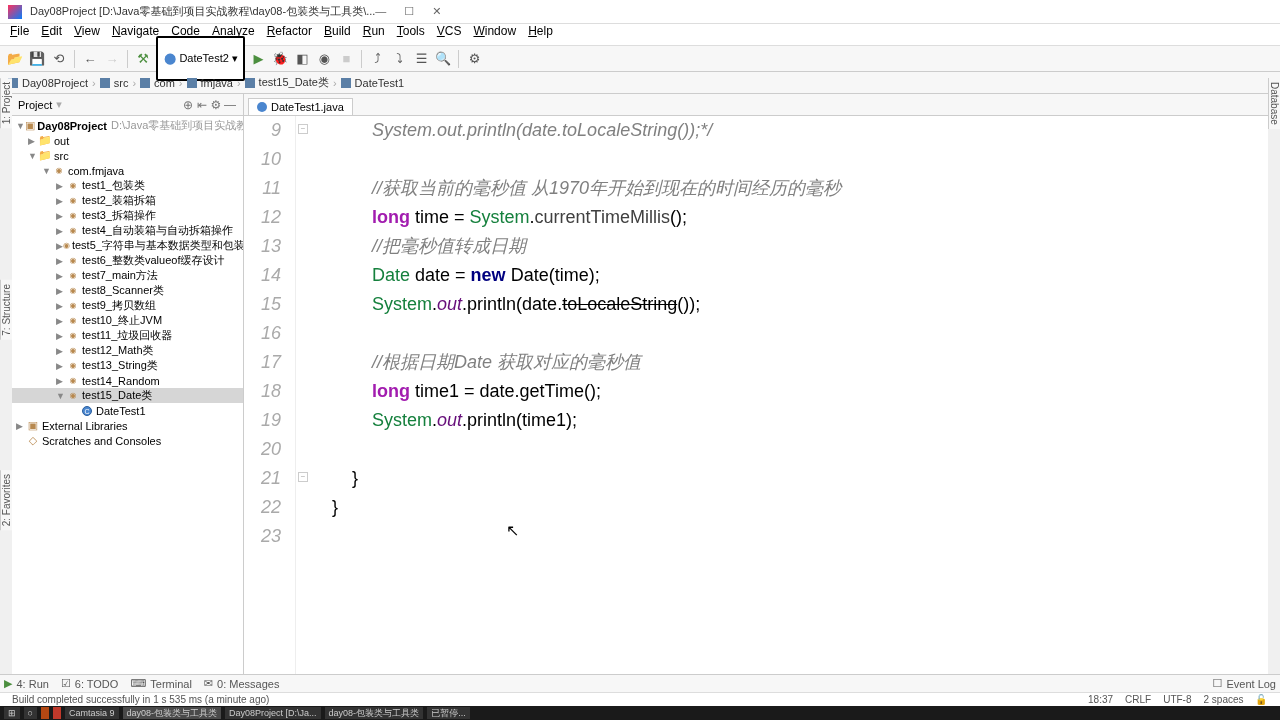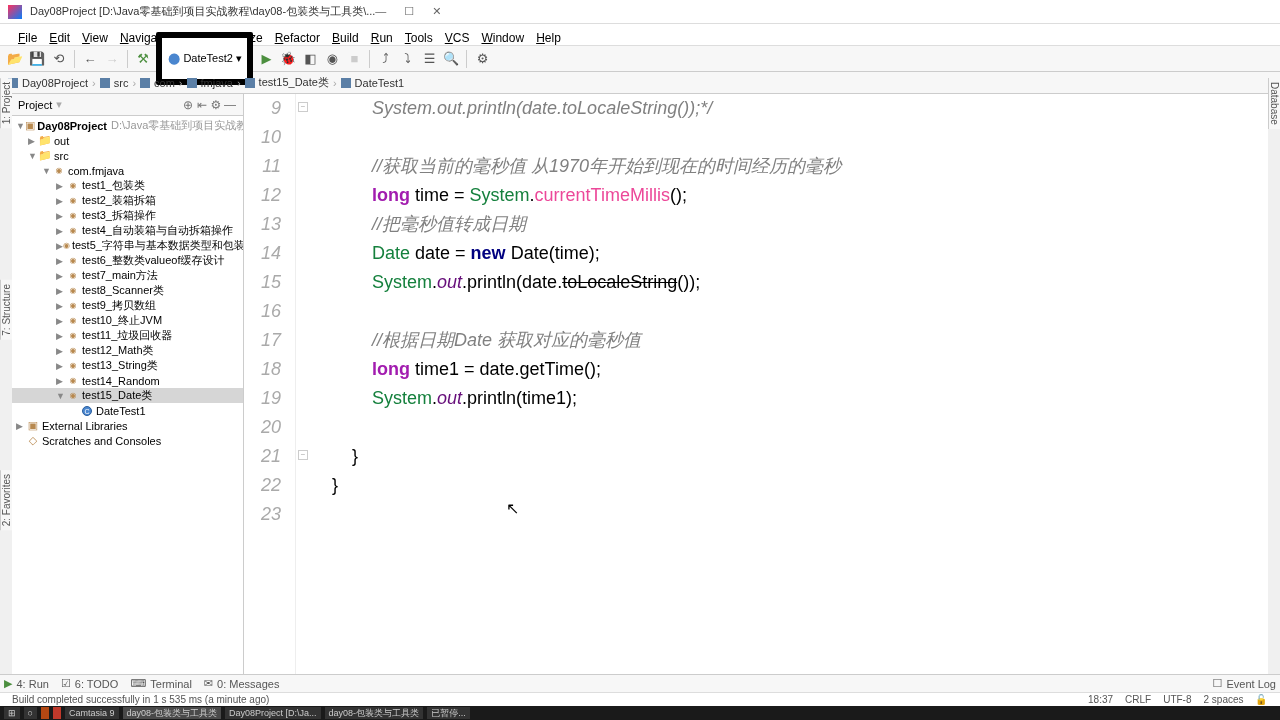--- a/index.html
+++ b/index.html
@@ -3,28 +3,28 @@
 <meta charset="utf-8">
 <style>
 * { margin: 0; padding: 0; box-sizing: border-box; font-family: "Segoe UI", Arial, sans-serif; }
 body { background: #f0f0f0; font-size: 12px; color: #000; overflow: hidden; width: 1280px; height: 720px; }
 
 .title-bar { background: #fff; height: 24px; display: flex; align-items: center; padding: 0 8px; font-size: 11px; color: #333; border-bottom: 1px solid #ddd; }
 .title-bar .ij-icon { width: 14px; height: 14px; margin-right: 8px; background: linear-gradient(135deg, #fe315d, #087cfa); }
 .title-center { flex: 1; text-align: left; color: #777; }
 .title-actions { display: flex; gap: 18px; color: #666; }
 
-.menu-bar { background: #fff; height: 22px; display: flex; align-items: flex-end; padding: 0 12px; font-size: 12px; border-bottom: 1px solid #ddd; }
+.menu-bar { background: #fff; height: 22px; display: flex; align-items: flex-start; padding: 0 4px; font-size: 12px; border-bottom: 1px solid #ddd; }
 .menu-bar span { padding: 0 6px; cursor: pointer; }
 .menu-bar span u { text-decoration: underline; }
 
 .toolbar { background: #f7f7f7; height: 26px; display: flex; align-items: center; padding: 0 6px; border-bottom: 1px solid #ccc; gap: 4px; }
 .toolbar .tb-btn { width: 18px; height: 18px; display: inline-flex; align-items: center; justify-content: center; color: #555; font-size: 13px; }
 .toolbar .sep { width: 1px; height: 18px; background: #ccc; margin: 0 2px; }
-.toolbar .run-cfg { border: 6px solid #000000; padding: 14px 6px; font-size: 11px; background: #fff; border-radius: 2px; }
+.toolbar .run-cfg { border: 2px solid #000000; padding: 14px 6px; font-size: 11px; background: #fff; border-radius: 2px; }
 
 .breadcrumb { background: #f7f7f7; height: 22px; display: flex; align-items: center; padding: 0 8px; font-size: 11px; border-bottom: 1px solid #ccc; }
 .breadcrumb span { margin-right: 4px; color: #333; }
 .breadcrumb .sep { color: #aaa; }
 .breadcrumb .icon-sq { width: 10px; height: 10px; background: #5b7fa6; display: inline-block; margin-right: 4px; }
 
 .toolwin-label-left { position: absolute; left: 0; top: 78px; width: 12px; writing-mode: vertical-rl; transform: rotate(180deg); font-size: 10px; color: #555; background: #f7f7f7; border-right: 1px solid #ccc; padding: 4px 0; text-align: center; }
 .toolwin-label-left.l2 { top: 280px; }
 .toolwin-label-left.l3 { top: 470px; }
 
@@ -61,21 +61,21 @@
 .fold-col { width: 18px; position: relative; }
 .fold-mark { position: absolute; left: 2px; width: 10px; height: 10px; border: 1px solid #ccc; font-size: 8px; color: #aaa; text-align: center; line-height: 8px; }
 .code { flex: 1; padding-left: 18px; white-space: pre; }
 .code div { height: 29px; }
 .c-comment { color: #808080; font-style: italic; }
 .c-comment-b { color: #808080; font-style: italic; font-weight: normal; }
 .c-key { color: #a21caf; font-weight: bold; }
 .c-cls { color: #15803d; }
 .c-field { color: #660e7a; font-style: italic; }
 .c-deprecated { color: #000; text-decoration: line-through; }
-.c-method { color: #ec4899; }
+.c-method { color: #404040; }
 .c-new { color: #000080; font-weight: bold; }
 
 .editor-crumb { height: 20px; border-top: 1px solid #ddd; font-size: 11px; color: #777; display: flex; align-items: center; padding: 0 8px; gap: 6px; }
 
 .bottom-bar { position: absolute; bottom: 28px; left: 0; right: 0; height: 18px; background: #f7f7f7; border-top: 1px solid #ccc; display: flex; align-items: center; font-size: 11px; padding: 0 4px; gap: 12px; }
 .bottom-bar .bb { display: flex; align-items: center; gap: 4px; color: #555; }
 .bottom-bar .spacer { flex: 1; }
 
 .status-bar { position: absolute; bottom: 14px; left: 0; right: 0; height: 14px; background: #fff; border-top: 1px solid #ddd; display: flex; align-items: center; font-size: 10px; padding: 0 6px; color: #555; }
 .status-bar .spacer { flex: 1; }
@@ -288,20 +288,26 @@
         </div>
         <div class="tree-row ind0">
           <span class="arrow"></span>
           <span class="icon folder">◇</span>
           <span class="name">Scratches and Consoles</span>
         </div>
       </div>
   </div>
 
   <div class="editor">
+    <div class="tabs">
+      <div class="tab">
+          <span class="ci"></span>
+          <span>DateTest1.java</span>
+        </div>
+    </div>
     <div class="code-area">
       <div class="gutter" id="gutter">
           <div>9</div>
           <div>10</div>
           <div>11</div>
           <div>12</div>
           <div>13</div>
           <div>14</div>
           <div>15</div>
           <div>16</div>

